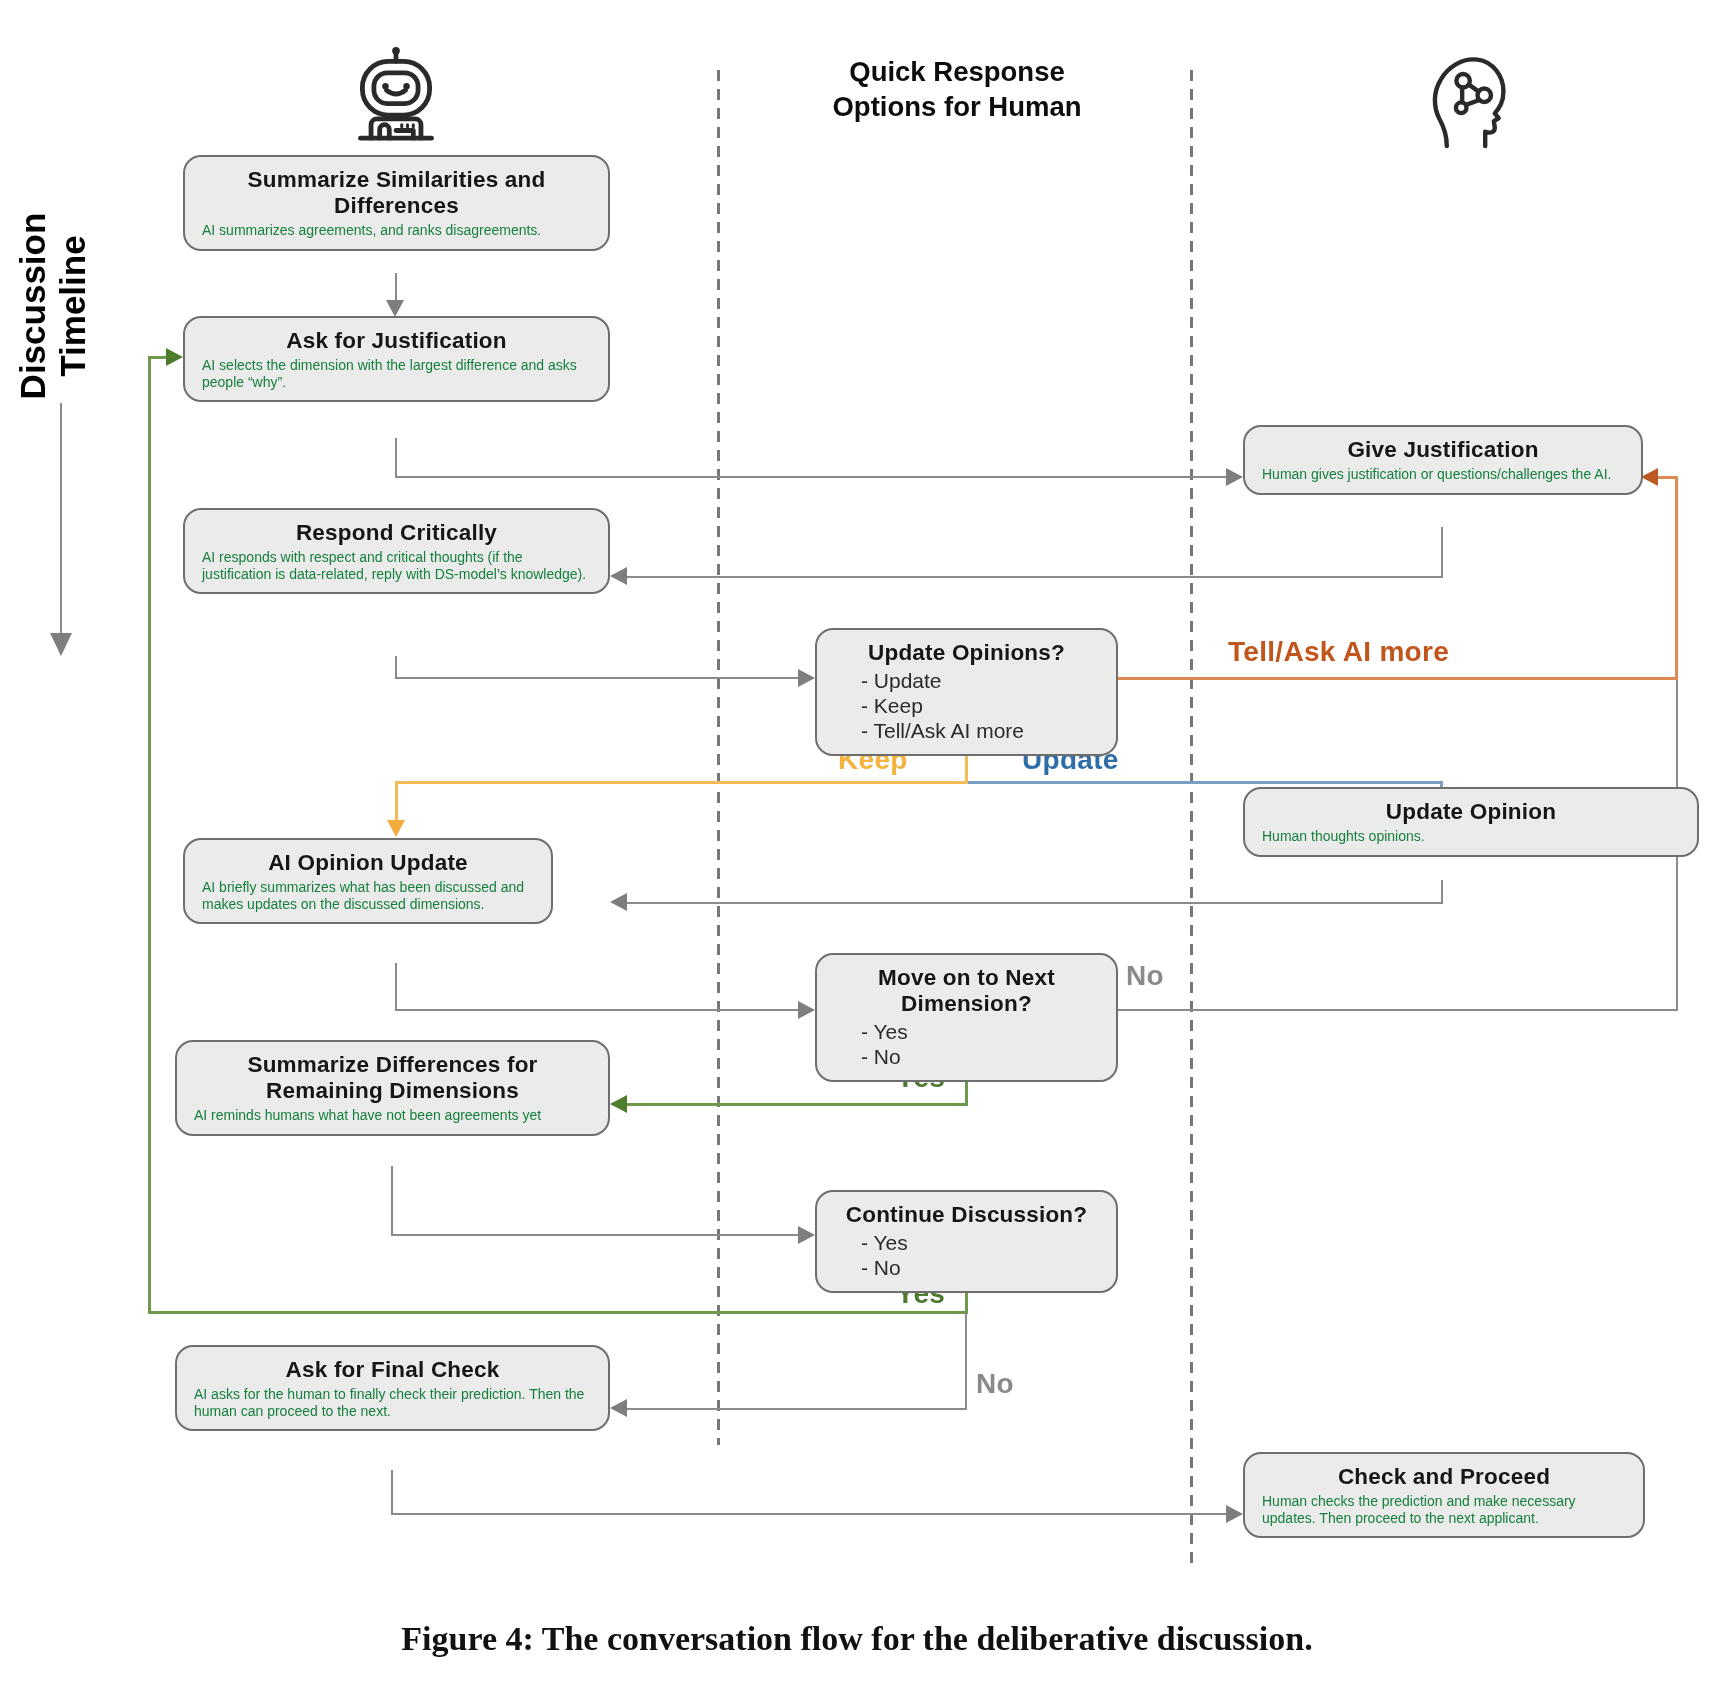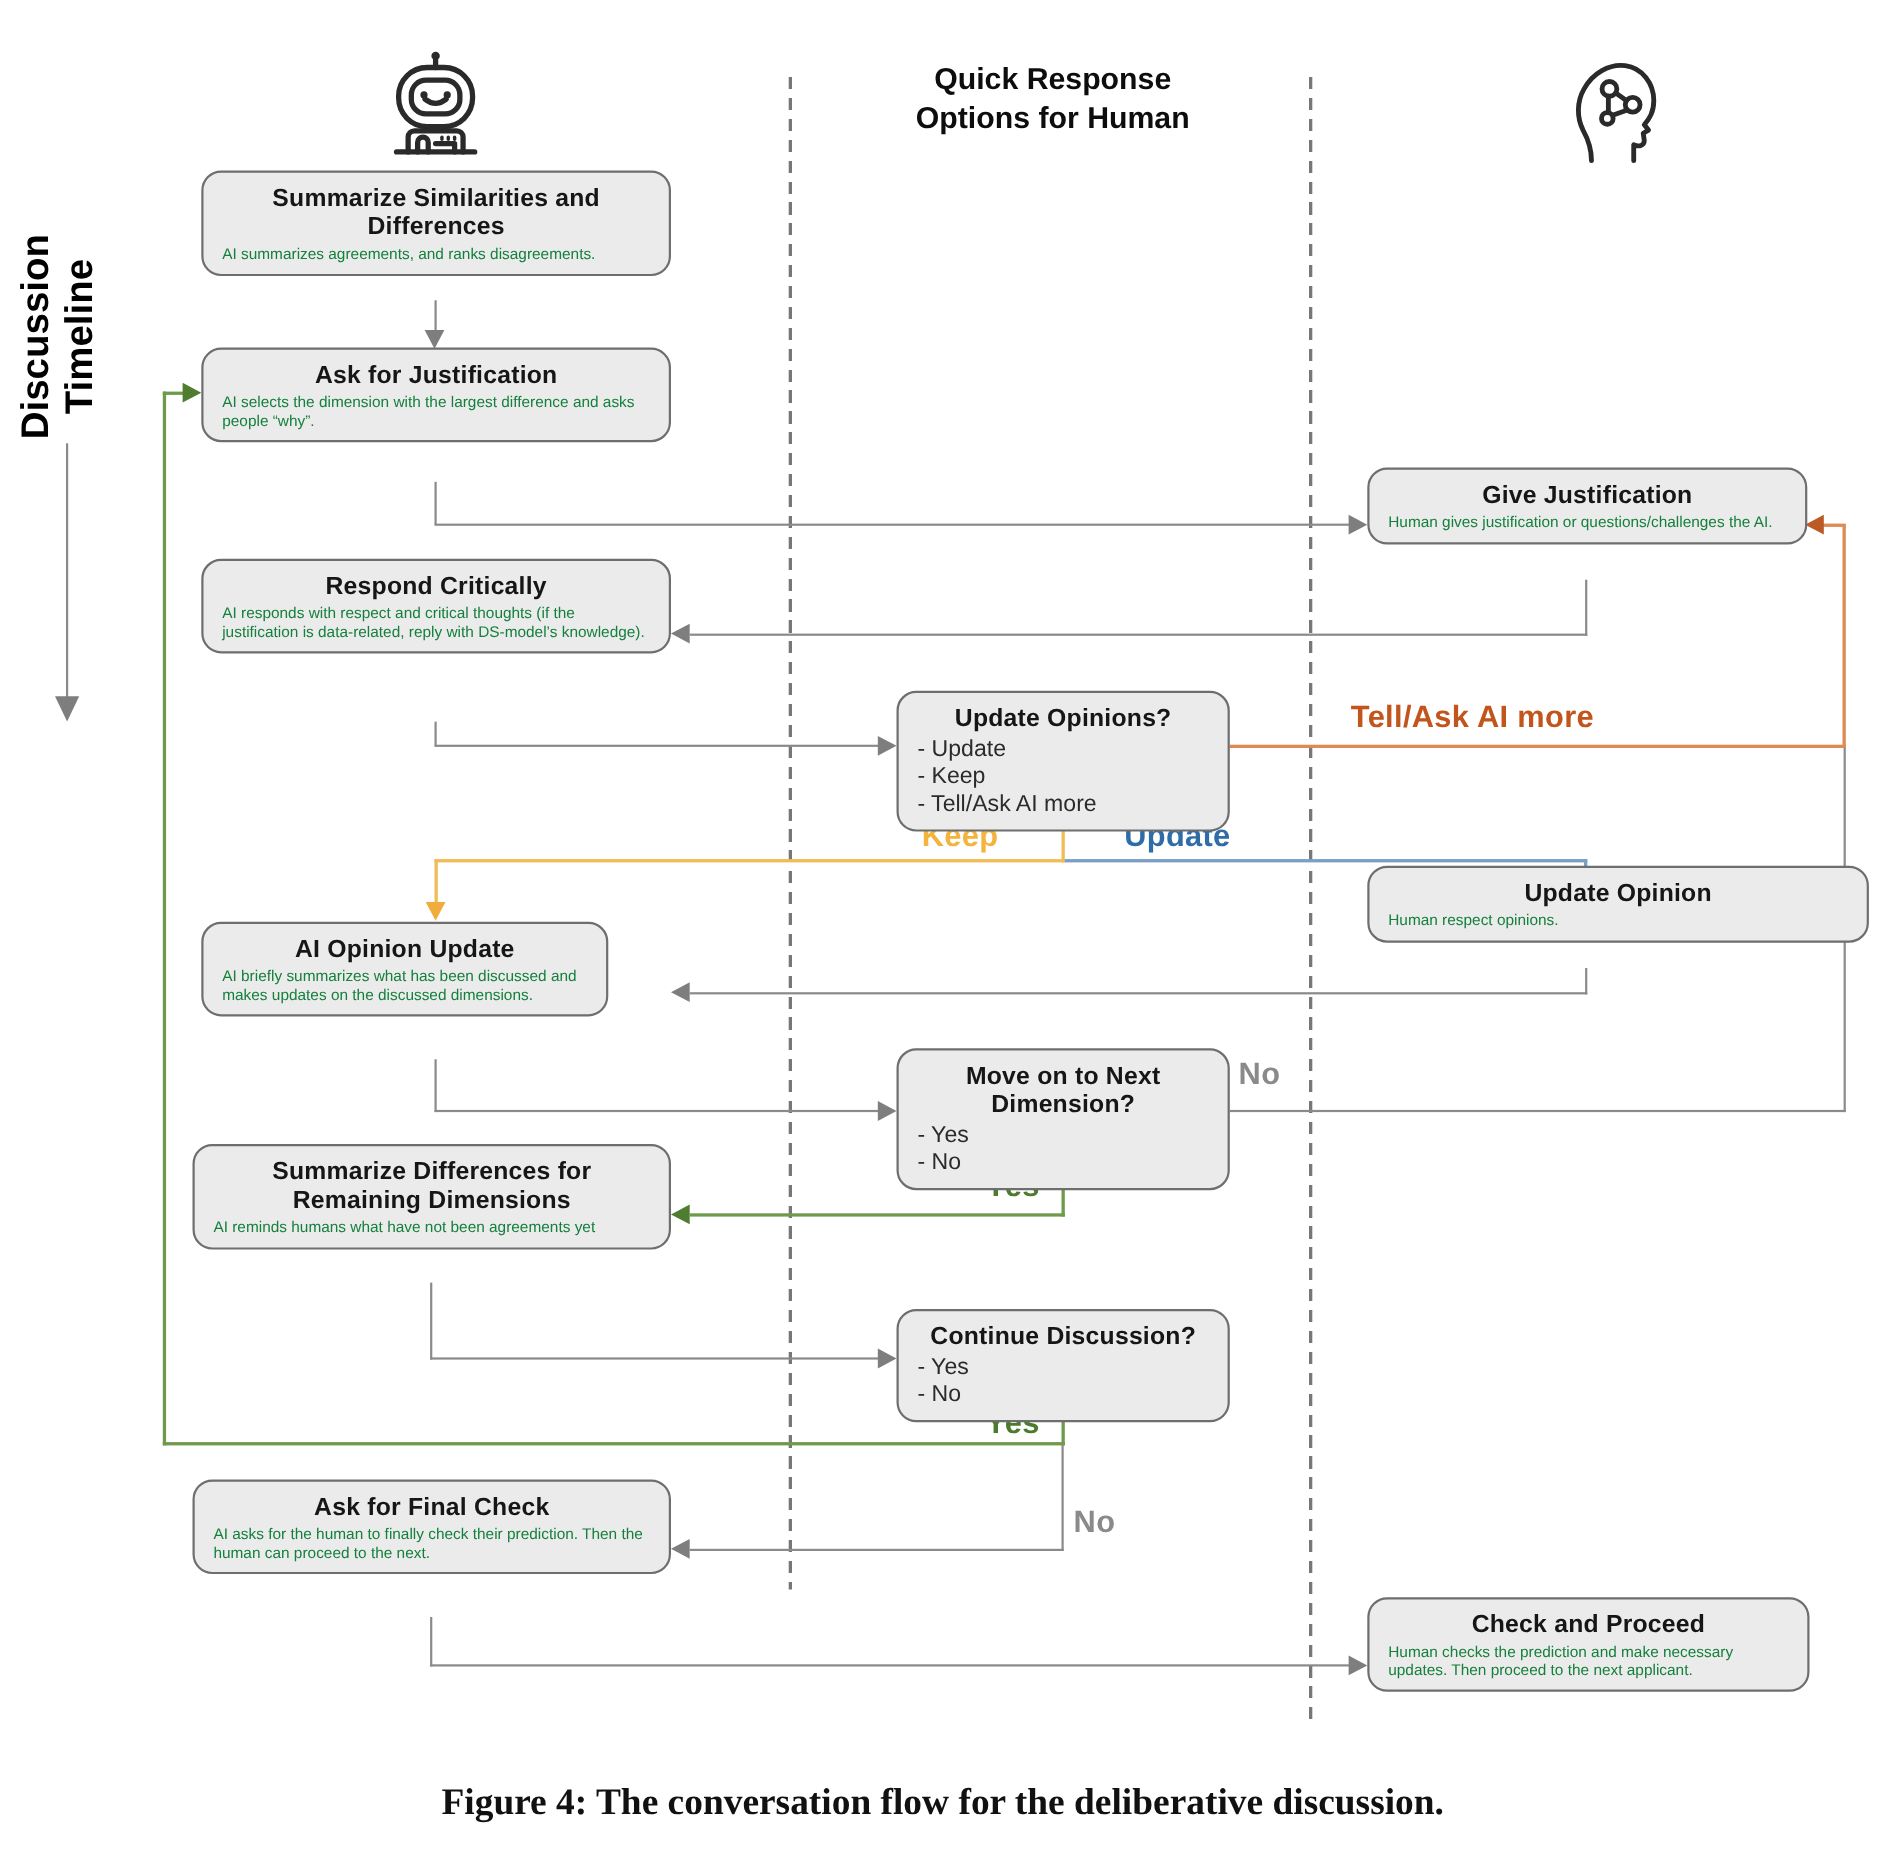--- a/index.html
+++ b/index.html
@@ -4,21 +4,21 @@
 <style>
   html,body{margin:0;padding:0;background:#ffffff;}
   #stage{position:relative;width:1714px;height:1694px;background:#ffffff;overflow:hidden;
          font-family:"Liberation Sans",sans-serif;}
 
   
   .box{position:absolute;background:#EBEBEB;border:2px solid #6E6E6E;border-radius:18px;
        padding:10px 17px;box-sizing:border-box;color:#161616;}
   .box .t{font-weight:bold;font-size:22.5px;line-height:1.16;letter-spacing:.2px;margin-bottom:3px;text-align:center;}
   .box .b{font-size:14px;line-height:1.18;color:#15803d;}
-  .box .opt{font-size:21px;line-height:1.19;color:#2b2b2b;}
+  .box .opt{font-size:21px;line-height:1.19;color:#2b2b2b;margin-left:27px;}
 
   
   .hl{position:absolute;height:2px;background:#8A8A8A;}
   .vl{position:absolute;width:2px;background:#8A8A8A;}
   .hl.c,.vl.c{height:3px;width:auto;}
   .vl.c{width:3px;height:auto;}
   .ar{position:absolute;width:0;height:0;border-style:solid;border-color:transparent;}
   .ar.right{border-width:9px 0 9px 17px;}
   .ar.left {border-width:9px 17px 9px 0;}
   .ar.down {border-width:17px 9px 0 9px;}
@@ -184,21 +184,21 @@
 
   <div class="box" style="left:815px;top:628px;width:303px;">
     <div class="t">Update Opinions?</div>
     <div class="opt">- Update</div>
     <div class="opt">- Keep</div>
     <div class="opt">- Tell/Ask AI more</div>
   </div>
 
   <div class="box" style="left:1243px;top:787px;width:456px;">
     <div class="t">Update Opinion</div>
-    <div class="b">Human respect opinions.</div>
+    <div class="b">Human thoughts opinions.</div>
   </div>
 
   <div class="box" style="left:183px;top:838px;width:370px;">
     <div class="t">AI Opinion Update</div>
     <div class="b">AI briefly summarizes what has been discussed and makes updates on the discussed dimensions.</div>
   </div>
 
   <div class="box" style="left:815px;top:953px;width:303px;">
     <div class="t">Move on to Next Dimension?</div>
     <div class="opt">- Yes</div>

